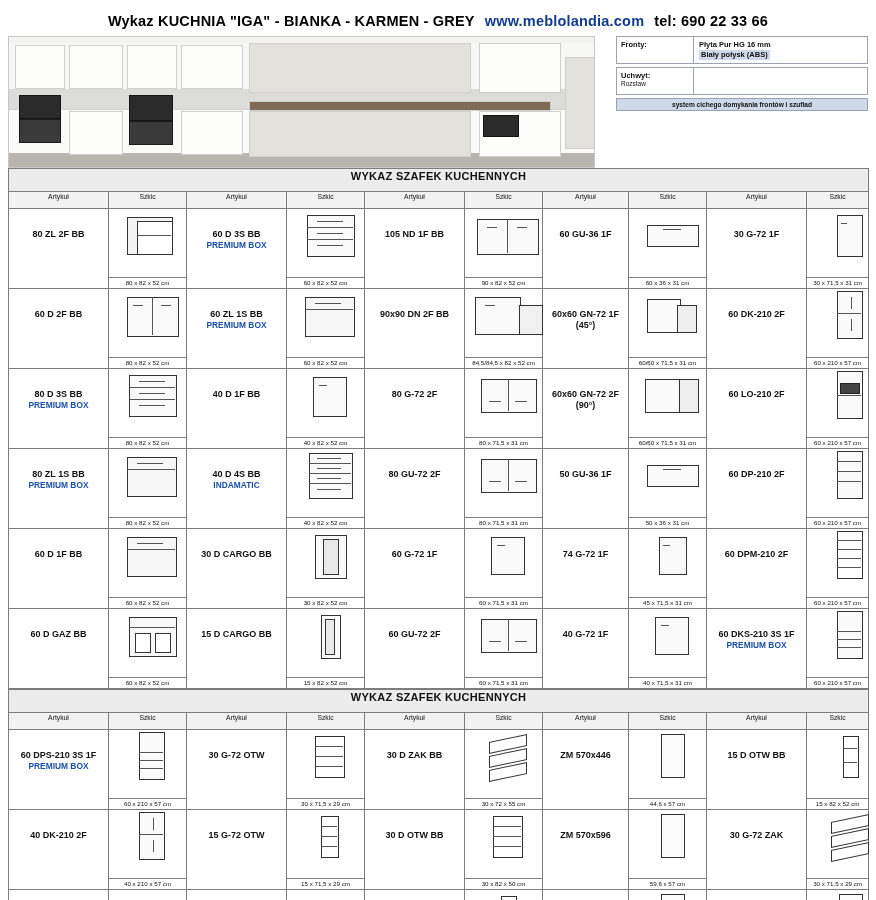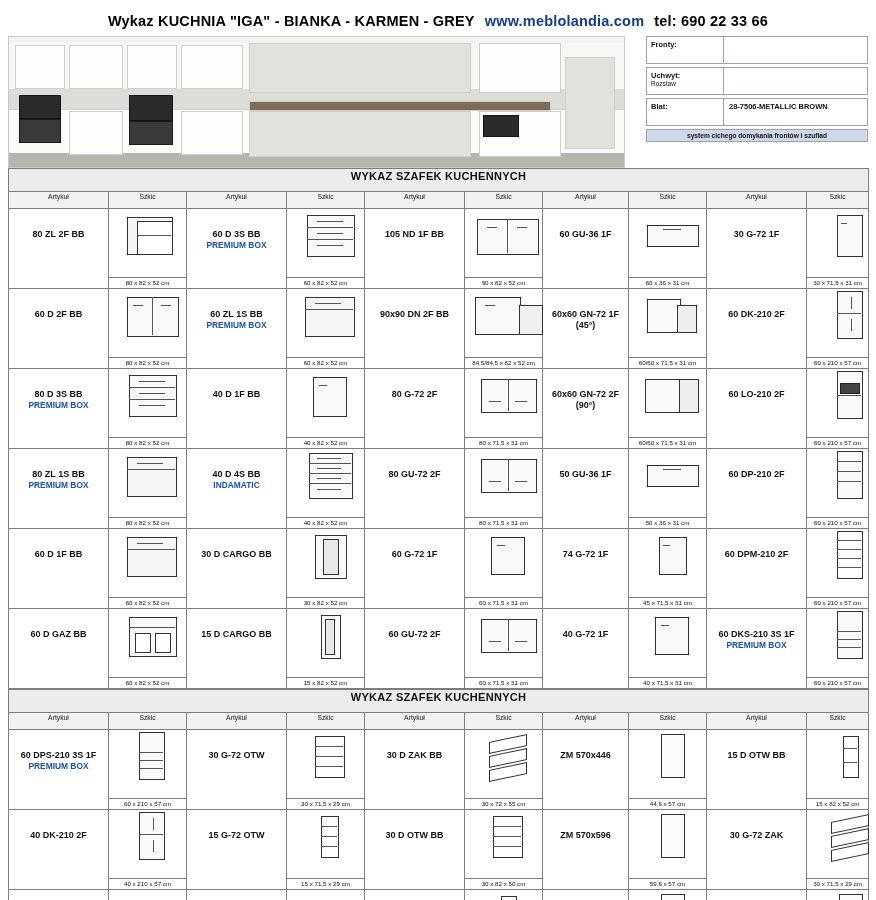--- a/index.html
+++ b/index.html
@@ -36,21 +36,21 @@
   .row-mid{position:absolute;left:0;right:0;top:52px;height:20px;background:#dcdcd8;}
   .row-bot{position:absolute;left:0;right:0;top:72px;bottom:14px;background:#fafaf8;border-top:1px solid #d0d0cc;}
   .floor{position:absolute;left:0;right:0;bottom:0;height:14px;background:#b8b4ae;}
   .unit{position:absolute;border:1px solid #cfcfcb;background:#fdfdfc;}
   .dark{background:#2b2b2b;border:1px solid #151515;}
   .dark2{background:#3a3a3a;border:1px solid #1b1b1b;}
   .wood{background:#7e6b56;}
   .shade{background:#e3e1dc;}
 
   .spec{
-    width:222px;margin-left:21px;display:flex;flex-direction:column;
+    width:252px;margin-left:21px;display:flex;flex-direction:column;
     font-size:7.5px;
   }
   .spec-row{
     display:flex;border:1px solid #9aa3b0;margin-bottom:3px;background:#fff;
     min-height:26px;
   }
   .spec-row .k{
     width:68px;padding:3px 4px;font-weight:bold;font-size:7.5px;border-right:1px solid #9aa3b0;
   }
   .spec-row .k small{font-weight:normal;display:block;font-size:6.5px;}
@@ -133,33 +133,29 @@
         <div class="unit shade" style="left:556px;top:20px;width:48px;height:90px;"></div>
         <div class="unit dark" style="left:474px;top:78px;width:34px;height:20px;"></div>
       </div>
     </div>
 
     <div class="spec">
       <div class="spec-row">
         <div class="k">
           <span>Fronty:</span>
         </div>
+        <div class="v">
+          <div>Płyta Pur HG 16 mm</div>
+          <div class="hl">Biały połysk (ABS)</div>
+        </div>
       </div>
       <div class="spec-row">
         <div class="k">
           <span>Uchwyt:</span>
           <small>Rozstaw</small>
-        </div>
-      </div>
-      <div class="spec-row">
-        <div class="k">
-          <span>Blat:</span>
-        </div>
-        <div class="v">
-          <div>28-7506-METALLIC BROWN</div>
         </div>
       </div>
       <div class="spec-note">system cichego domykania frontów i szuflad</div>
     </div>
   </div>
 
   <table class="grid">
       <colgroup>
         <col style="width: 100px;">
         <col style="width: 78px;">

